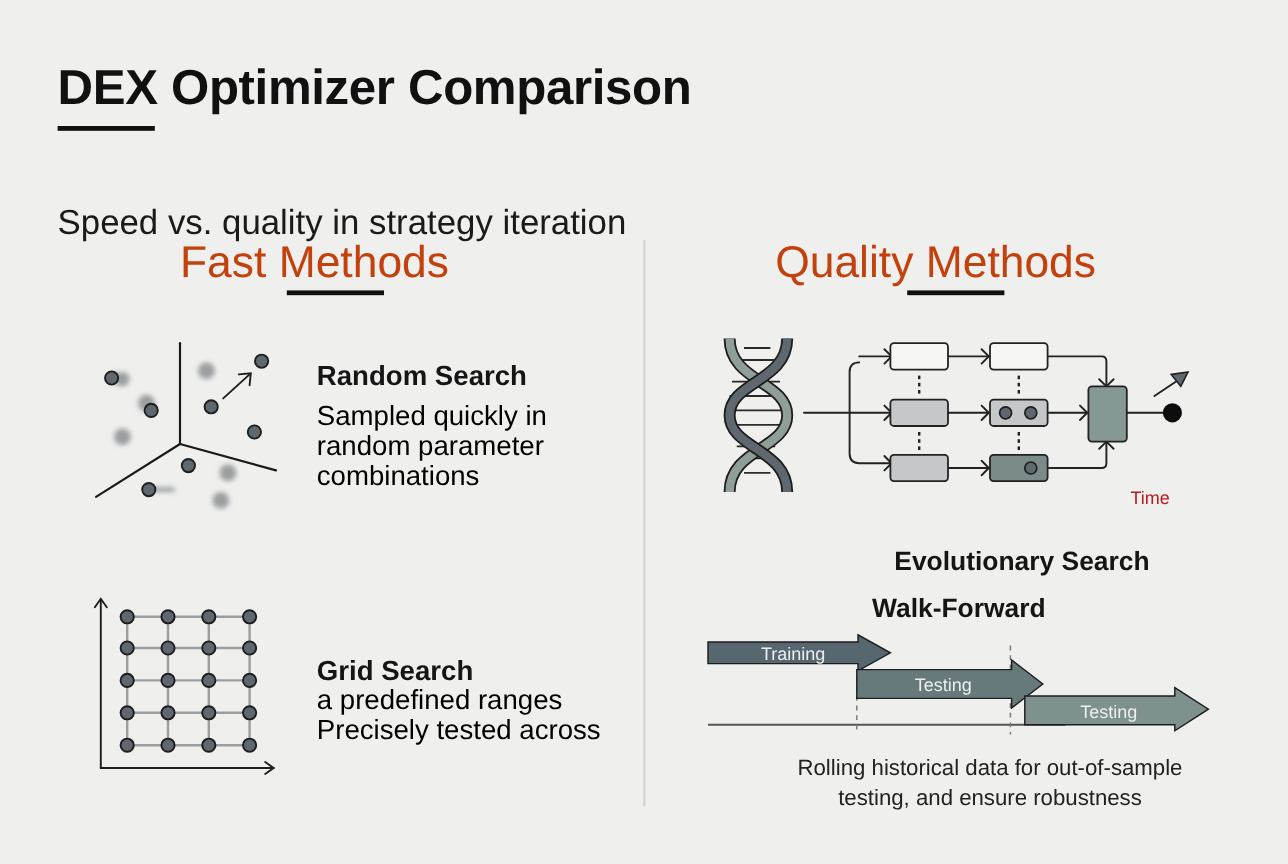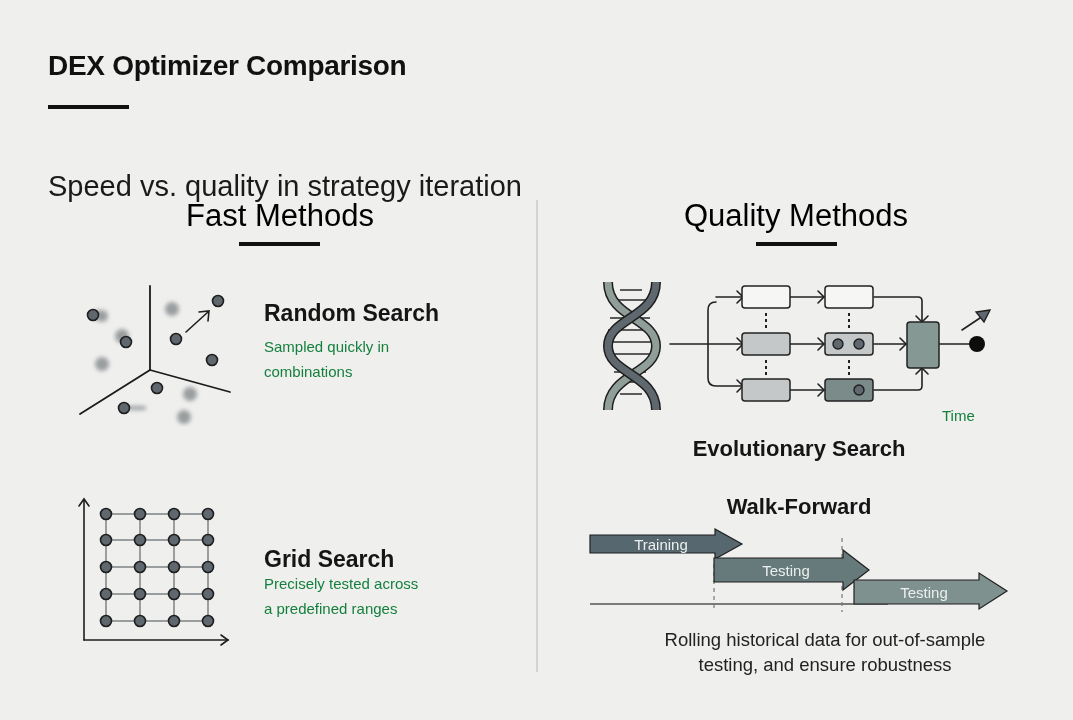--- a/index.html
+++ b/index.html
@@ -6,38 +6,37 @@
   body {
     width: 1073px; height: 720px; overflow: hidden;
     background: #efefee;
     font-family: "Liberation Sans", "DejaVu Sans", sans-serif;
     color: #111;
     position: relative;
   }
   .abs { position: absolute; }
   .title {
     left: 48px; top: 50px;
-    font-size: 28px; font-weight: 700; letter-spacing: -0.3px;
+    font-size: 41px; font-weight: 700; letter-spacing: -0.3px;
     color: #111; white-space: nowrap;
   }
   .title-rule { left: 48px; top: 105px; width: 81px; height: 4px; background: #111; }
   .subtitle {
     left: 48px; top: 124px; font-size: 29px; color: #1a1a1a; white-space: nowrap; margin-top: 46px;
   }
   .col-heading {
-    font-size: 31px; font-weight: 400; color: #000000; white-space: nowrap;
-    text-align: center;
+    font-size: 37px; font-weight: 400; color: #c2410c; white-space: nowrap;
   }
   .col-rule { height: 4px; background: #111; width: 81px; }
   .divider { left: 536px; top: 200px; width: 2px; height: 472px; background: #d4d4d2; }
   .method-title { font-size: 23px; font-weight: 700; color: #151515; white-space: nowrap; }
-  .method-desc { font-size: 15px; line-height: 25px; color: #15803d; white-space: nowrap; }
+  .method-desc { font-size: 23px; line-height: 25px; color: #000000; white-space: nowrap; }
   .center-title { font-size: 22px; font-weight: 700; color: #151515; text-align: center; white-space: nowrap; }
   .caption { font-size: 18.5px; line-height: 25px; color: #222; text-align: center; white-space: nowrap; }
-  .time-label { font-size: 15px; color: #15803d; }
+  .time-label { font-size: 15px; color: #b91c1c; }
   svg text { font-family: "Liberation Sans", "DejaVu Sans", sans-serif; }
 </style>
 </head>
 <body>
 
 <div class="abs title">DEX Optimizer Comparison</div>
 <div class="abs title-rule"></div>
 <div class="abs subtitle">Speed vs. quality in strategy iteration</div>
 
 <div class="abs col-heading" style="left:150px; top:198px; width:260px;">Fast Methods</div>
@@ -83,20 +82,21 @@
     </g>
     <g stroke="#1e1e1e" stroke-width="1.6" fill="none" stroke-linecap="round">
       <line x1="112" y1="50" x2="134" y2="30"></line>
       <polyline points="125,30 135,29 134,39"></polyline>
     </g>
   </svg>
 </div>
 <div class="abs method-title" style="left:264px; top:300px;">Random Search</div>
 <div class="abs method-desc" style="left:264px; top:334px;">
   <div>Sampled quickly in</div>
+  <div>random parameter</div>
   <div>combinations</div>
 </div>
 
 <div class="abs" style="left:74px; top:496px; width:160px; height:150px;">
   <svg width="160" height="150" viewBox="0 0 160 150">
     <g stroke="#1e1e1e" stroke-width="1.6" fill="none" stroke-linecap="round">
       <line x1="10" y1="4" x2="10" y2="144"></line>
       <polyline points="5,10 10,3 15,10"></polyline>
       <line x1="10" y1="144" x2="154" y2="144"></line>
       <polyline points="147,139 154,144 147,149"></polyline>
@@ -131,22 +131,22 @@
         <circle cx="134" cy="98" r="5.5"></circle>
       <circle cx="32" cy="125" r="5.5"></circle>
         <circle cx="66" cy="125" r="5.5"></circle>
         <circle cx="100" cy="125" r="5.5"></circle>
         <circle cx="134" cy="125" r="5.5"></circle>
     </g>
   </svg>
 </div>
 <div class="abs method-title" style="left:264px; top:534px;margin-top:12px;">Grid Search</div>
 <div class="abs method-desc" style="left:264px; top:571px;">
+  <div>a predefined ranges</div>
   <div>Precisely tested across</div>
-  <div>a predefined ranges</div>
 </div>
 
 <div class="abs" style="left:598px; top:278px; width:410px; height:140px;">
   <svg width="410" height="140" viewBox="0 0 410 140">
 
     <g>
       <g stroke="#2a2a2a" stroke-width="1.5">
         <line x1="22" y1="12" x2="44" y2="12"></line>
         <line x1="16" y1="22" x2="50" y2="22"></line>
         <line x1="12" y1="40" x2="52" y2="40"></line>
@@ -217,21 +217,21 @@
     </g>
     <g fill="#5f686e" stroke="#1e1e1e" stroke-width="1.4">
       <circle cx="240" cy="66" r="5"></circle>
         <circle cx="261" cy="66" r="5"></circle>
       <circle cx="261" cy="112" r="5"></circle>
     </g>
     <circle cx="379" cy="66" r="8" fill="#0d0d0d"></circle>
   </svg>
 </div>
 <div class="abs time-label" style="left:942px; top:407px;">Time</div>
-<div class="abs center-title" style="left:640px; top:436px; width:318px;">Evolutionary Search</div>
+<div class="abs center-title" style="left:640px; top:455px; width:318px;text-align:right;">Evolutionary Search</div>
 
 <div class="abs center-title" style="left:640px; top:494px; width:318px;">Walk-Forward</div>
 <div class="abs" style="left:588px; top:528px; width:424px; height:90px;text-decoration:underline;">
   <svg width="424" height="90" viewBox="0 0 424 90">
     <line x1="2" y1="76" x2="300" y2="76" stroke="#555" stroke-width="1.6"></line>
     <g stroke="#777" stroke-width="1.2" stroke-dasharray="4,4">
       <line x1="126" y1="36" x2="126" y2="84"></line>
       <line x1="254" y1="10" x2="254" y2="84"></line>
     </g>
     <g stroke="#1e1e1e" stroke-width="1.2">

